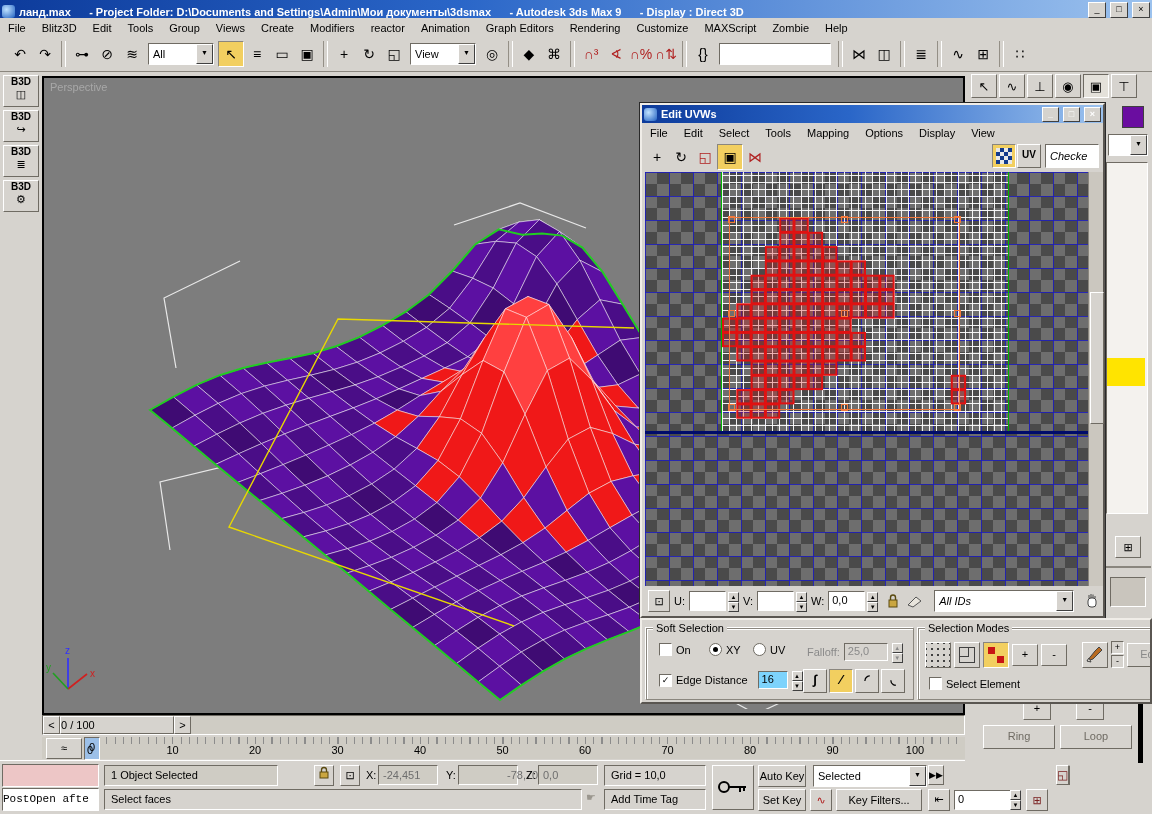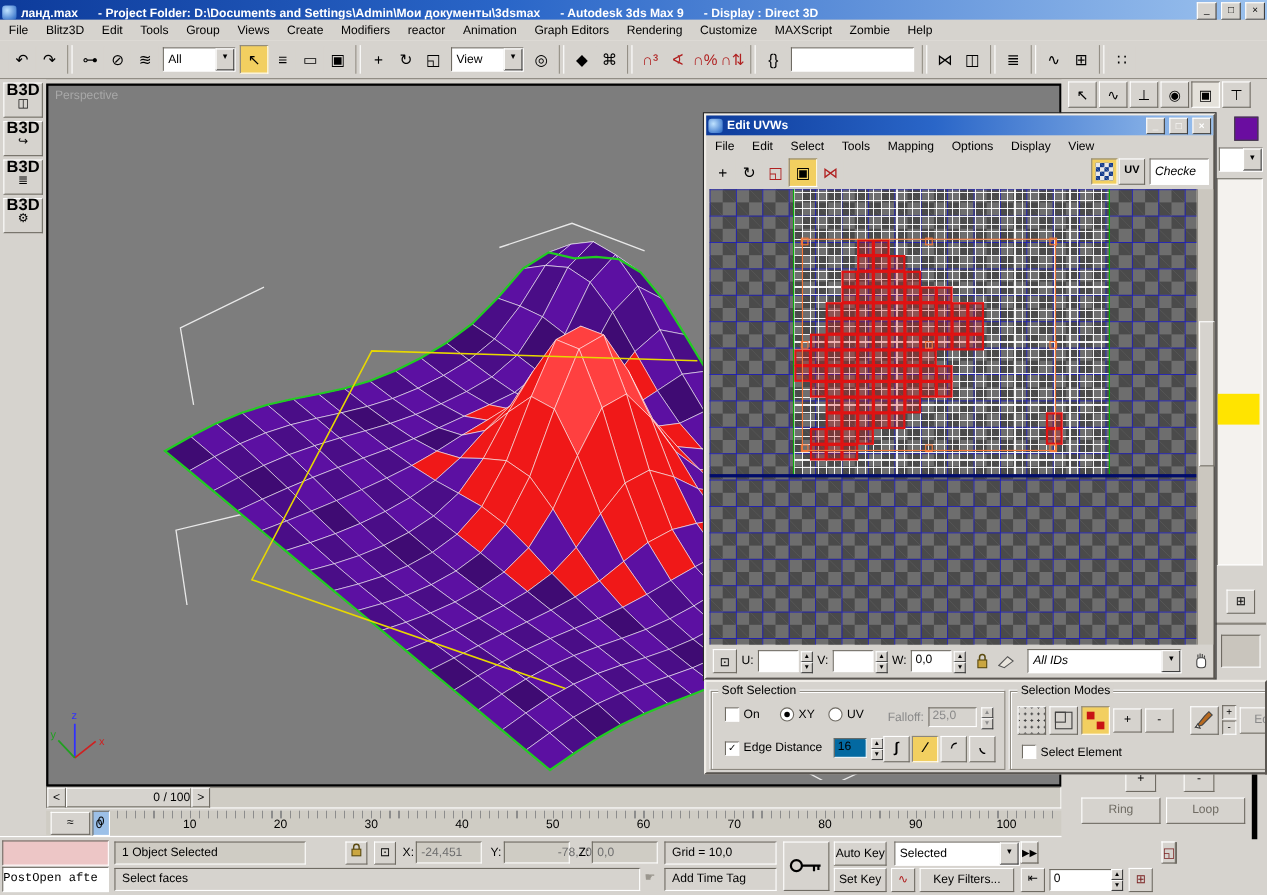--- a/index.html
+++ b/index.html
@@ -30,21 +30,21 @@
   .tsep{width:3px;height:26px;border-left:1px solid #948f86;border-right:1px solid #fff;margin:0 3px;flex:0 0 auto;}
   .combo{height:20px;background:#ffffff;border:1px solid;border-color:#6f6b63 #fff #fff #6f6b63;
     display:flex;align-items:center;margin:0 3px;flex:0 0 auto;}
   .combo .cval{flex:1;padding-left:4px;white-space:nowrap;overflow:hidden;}
   .combo .carrow{width:15px;height:18px;background:#d6d3ce;border:1px solid;border-color:#fff #404040 #404040 #fff;
     font-size:7px;text-align:center;line-height:16px;flex:0 0 auto;}
   .tinput{height:20px;width:110px;background:#fff;border:1px solid;border-color:#6f6b63 #fff #fff #6f6b63;margin:0 3px;flex:0 0 auto;}
   
   .leftcol{position:absolute;left:0;top:72px;width:42px;height:688px;background:#d6d3ce;}
   .b3dbtn{position:relative;width:34px;height:30px;margin:3px 0 0 3px;text-align:center;}
-  .b3dbtn .bl{display:block;font-size:15px;font-weight:bold;line-height:11px;}
+  .b3dbtn .bl{display:block;font-size:10px;font-weight:bold;line-height:11px;}
   .b3dbtn .bg{display:block;font-size:11px;line-height:14px;}
   
   .viewport{position:absolute;left:42px;top:76px;width:919px;height:635px;background:#7d7d7d;
     border:2px solid #000000;overflow:hidden;z-index:1;}
   .vplabel{position:absolute;left:6px;top:3px;color:#a8a8a8;z-index:5;}
   
   .cmdpanel{position:absolute;left:965px;top:72px;width:187px;height:691px;background:#d6d3ce;z-index:2;overflow:hidden;}
   .cmdtabs{position:absolute;left:6px;top:2px;display:flex;gap:2px;}
   .ctab{width:24px;height:22px;display:flex;align-items:center;justify-content:center;font-size:13px;
     border:1px solid;border-color:#fff #6f6b63 #6f6b63 #fff;background:#d6d3ce;}
@@ -105,35 +105,35 @@
   
   .lowerpanel{position:absolute;left:640px;top:618px;width:512px;height:86px;background:#d6d3ce;z-index:3;
     border:2px solid;border-color:#f0ede8 #5a5651 #5a5651 #f0ede8;box-sizing:border-box;overflow:hidden;}
   .group{position:absolute;border:1px solid #8a867e;box-shadow:1px 1px 0 #fff inset, -1px -1px 0 #fff;}
   .gleg{position:absolute;top:-7px;left:6px;background:#d6d3ce;padding:0 3px;}
   .cb{width:11px;height:11px;background:#fff;border:1px solid;border-color:#6f6b63 #fff #fff #6f6b63;
     font-size:9px;line-height:10px;text-align:center;flex:0 0 auto;}
   .rb{width:11px;height:11px;border-radius:50%;background:#fff;border:1px solid #6f6b63;position:relative;flex:0 0 auto;}
   .rb.on::after{content:"";position:absolute;left:3px;top:3px;width:5px;height:5px;border-radius:50%;background:#000;}
   .inline{display:flex;align-items:center;gap:4px;position:absolute;}
-  .nfield{height:16px;background:#0369a1;border:1px solid;border-color:#6f6b63 #fff #fff #6f6b63;padding:0 3px;line-height:15px;}
+  .nfield{height:16px;background:#7dd3fc;border:1px solid;border-color:#6f6b63 #fff #fff #6f6b63;padding:0 3px;line-height:15px;}
   .curvebtn{width:22px;height:22px;font-size:13px;text-align:center;line-height:20px;font-weight:bold;}
   .curvebtn.active{background:#f2cf60;border-color:#8a867e #fff #fff #8a867e;}
   .smbtn{width:24px;height:24px;position:relative;}
   .smv{background-image:radial-gradient(#404040 1px,transparent 1.2px);background-size:6px 6px;background-position:3px 3px;}
   .sme::before{content:"";position:absolute;inset:4px;border:1px solid #404040;}
   .sme::after{content:"";position:absolute;left:4px;top:4px;width:8px;height:8px;border:1px solid #404040;}
   .smf{background:#f2cf60;}
   .smf::before{content:"";position:absolute;left:4px;top:4px;width:7px;height:7px;background:#c81414;}
   .smf::after{content:"";position:absolute;right:4px;bottom:4px;width:7px;height:7px;background:#c81414;}
   
   .timeslider{position:absolute;left:42px;top:715px;width:923px;height:20px;background:#cfccc4;
     border:1px solid;border-color:#6f6b63 #fff #fff #6f6b63;box-sizing:border-box;display:flex;align-items:stretch;}
   .tsbtn{width:15px;text-align:center;line-height:17px;}
-  .tsmain{width:112px;text-align:right;line-height:17px;}
+  .tsmain{width:112px;text-align:left;line-height:17px;}
   .trackbar{position:absolute;left:42px;top:737px;width:923px;height:22px;background:#cfccc4;}
   .minicurve{position:absolute;left:4px;top:1px;width:34px;height:19px;text-align:center;line-height:18px;font-size:11px;}
   .ruler{position:absolute;left:40px;top:0;right:4px;height:22px;
     background-image:repeating-linear-gradient(to right,#8c8c8c 0 1px,transparent 1px 8.25px);
     background-size:100% 7px;background-repeat:no-repeat;background-position:8px 0;}
   .tick-label{position:absolute;top:7px;width:30px;margin-left:-15px;text-align:center;}
   .thumb{position:absolute;left:2px;top:0px;width:14px;height:21px;background:#9cc0e8;
     border:1px solid;border-color:#6f6b63 #fff #fff #6f6b63;text-align:center;line-height:19px;}
   
   .statusbar{position:absolute;left:0;top:760px;width:1152px;height:54px;background:#d6d3ce;border-top:1px solid #fff;}

